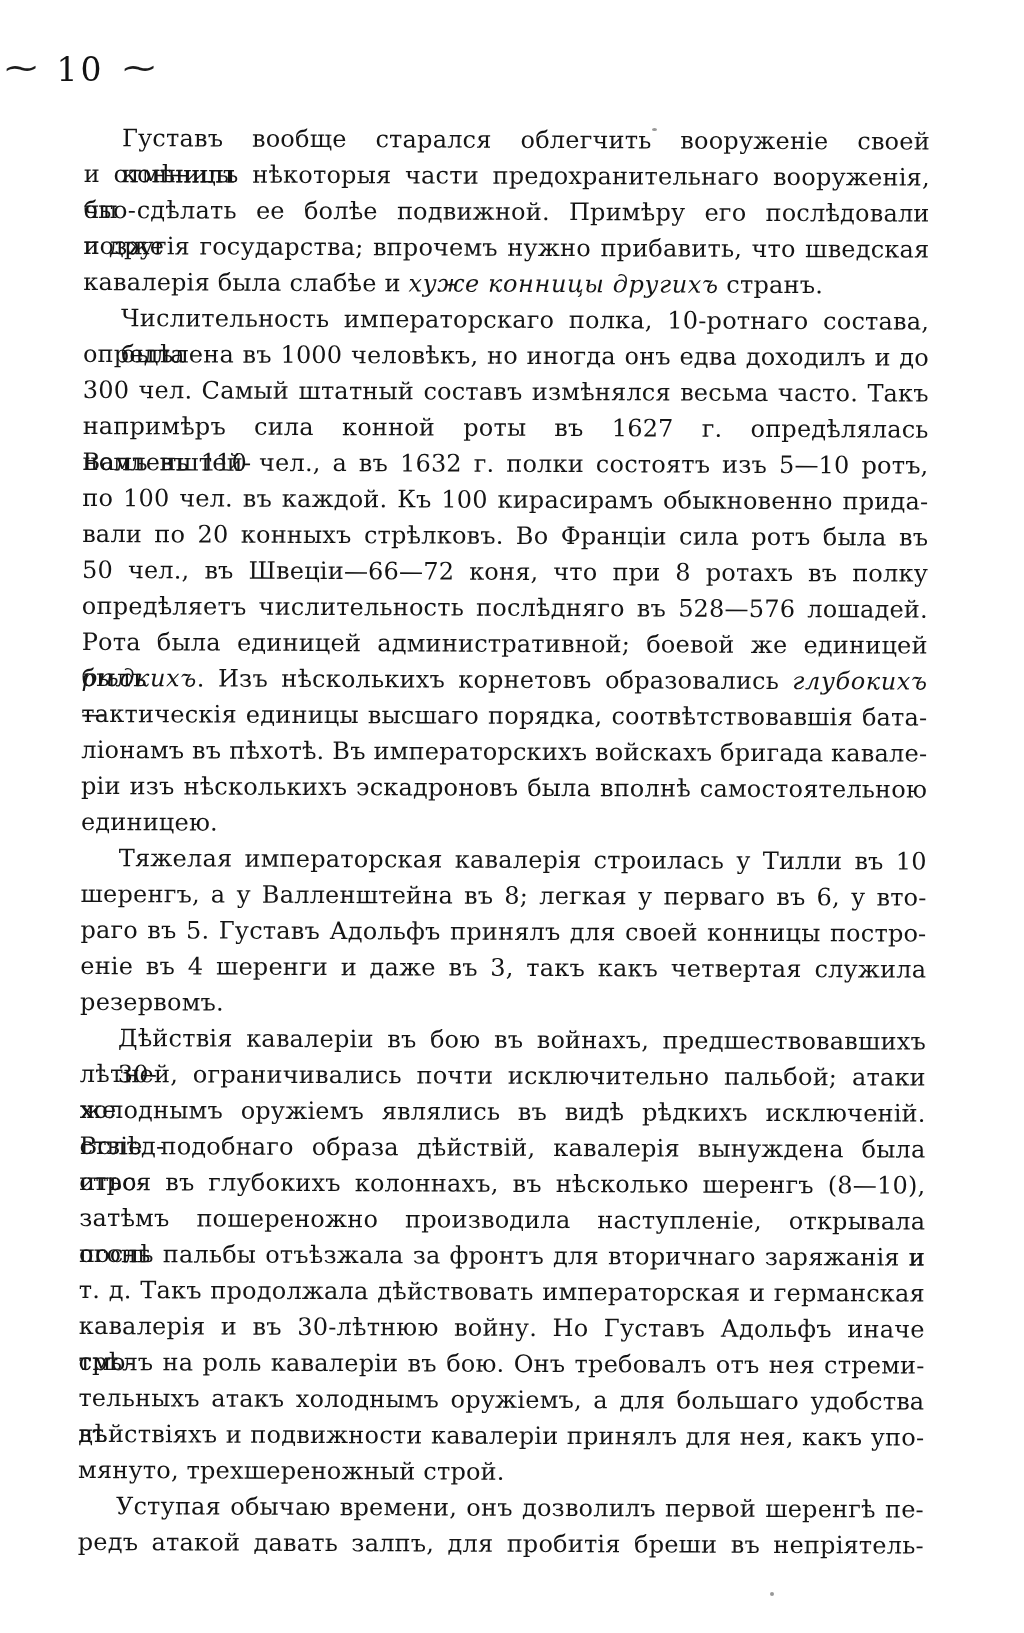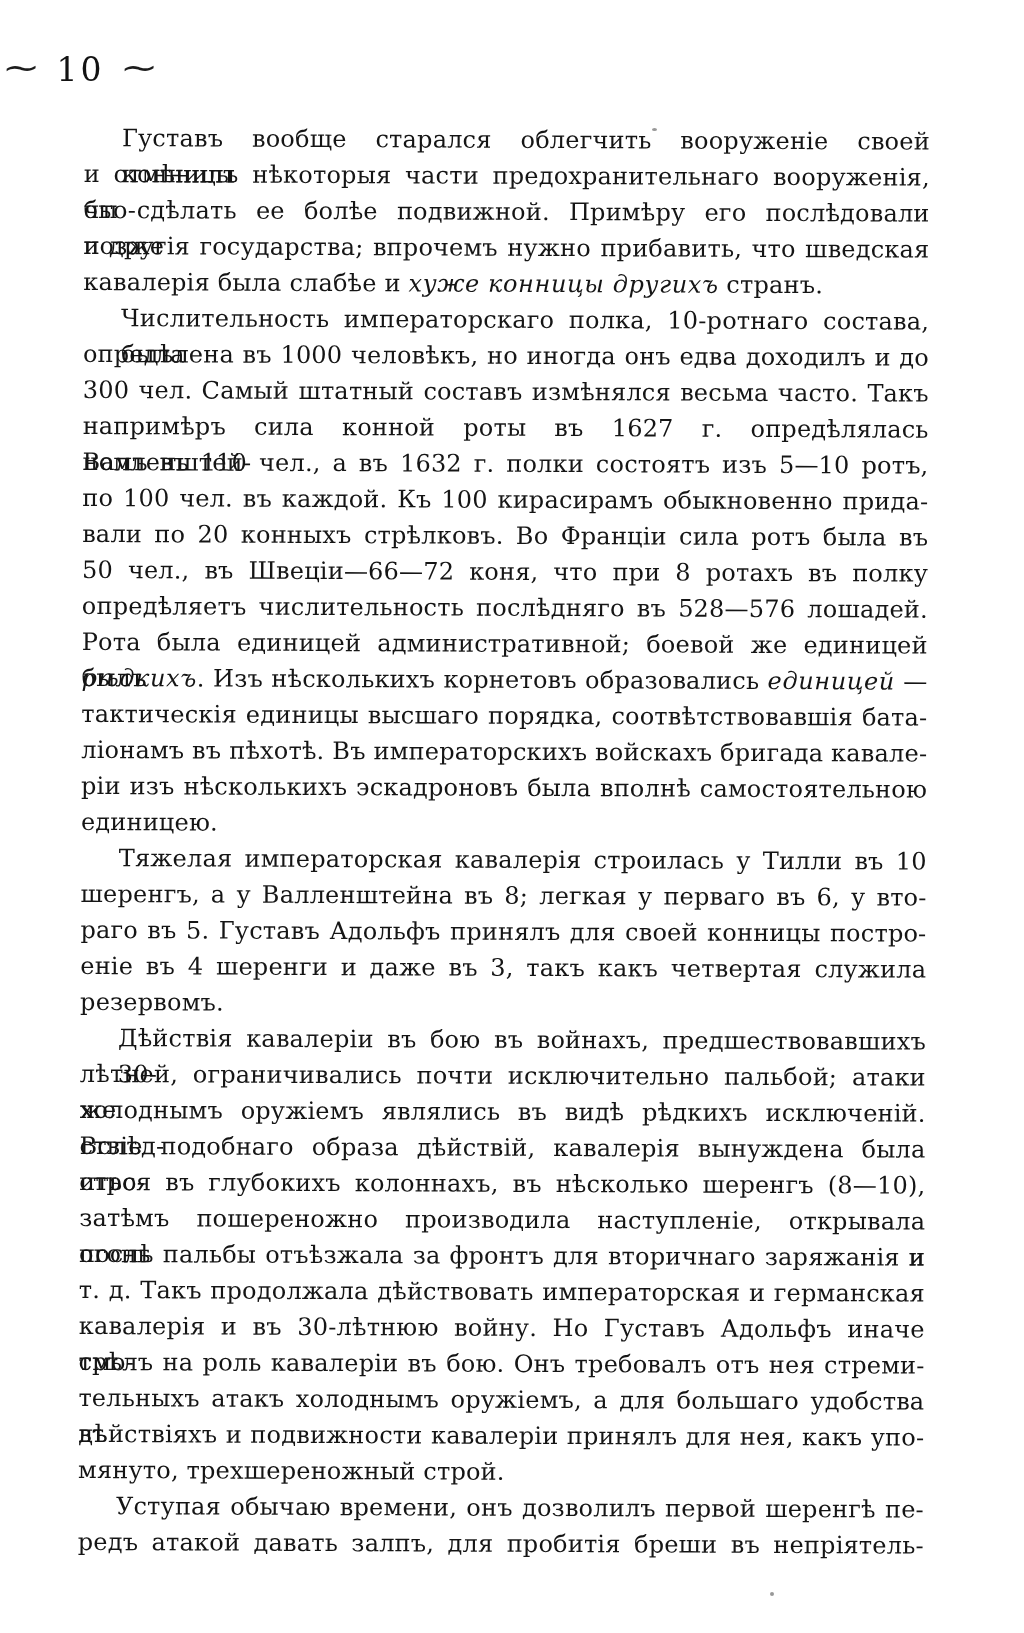--- a/index.html
+++ b/index.html
@@ -85,21 +85,21 @@
         <div class="line first">Числительность императорскаго полка, 10-ротнаго состава, была</div>
         <div class="line">опредѣлена въ 1000 человѣкъ, но иногда онъ едва доходилъ и до</div>
         <div class="line">300 чел. Самый штатный составъ измѣнялся весьма часто. Такъ</div>
         <div class="line">напримѣръ сила конной роты въ 1627 г. опредѣлялась Валленштей-</div>
         <div class="line">номъ въ 110 чел., а въ 1632 г. полки состоятъ изъ 5—10 ротъ,</div>
         <div class="line">по 100 чел. въ каждой. Къ 100 кирасирамъ обыкновенно прида-</div>
         <div class="line">вали по 20 конныхъ стрѣлковъ. Во Франціи сила ротъ была въ</div>
         <div class="line">50 чел., въ Швеціи—66—72 коня, что при 8 ротахъ въ полку</div>
         <div class="line">опредѣляетъ числительность послѣдняго въ 528—576 лошадей.</div>
         <div class="line">Рота была единицей административной; боевой же единицей былъ</div>
-        <div class="line"><i>рѣдкихъ</i>. Изъ нѣсколькихъ корнетовъ образовались <i>единицей</i> —</div>
+        <div class="line"><i>рѣдкихъ</i>. Изъ нѣсколькихъ корнетовъ образовались <i>глубокихъ</i> —</div>
         <div class="line">тактическія единицы высшаго порядка, соотвѣтствовавшія бата-</div>
         <div class="line">ліонамъ въ пѣхотѣ. Въ императорскихъ войскахъ бригада кавале-</div>
         <div class="line">ріи изъ нѣсколькихъ эскадроновъ была вполнѣ самостоятельною</div>
         <div class="line endline">единицею.</div>
       </div>
       <div class="paragraph">
         <div class="line first">Тяжелая императорская кавалерія строилась у Тилли въ 10</div>
         <div class="line">шеренгъ, а у Валленштейна въ 8; легкая у перваго въ 6, у вто-</div>
         <div class="line">раго въ 5. Густавъ Адольфъ принялъ для своей конницы постро-</div>
         <div class="line">еніе въ 4 шеренги и даже въ 3, такъ какъ четвертая служила</div>

